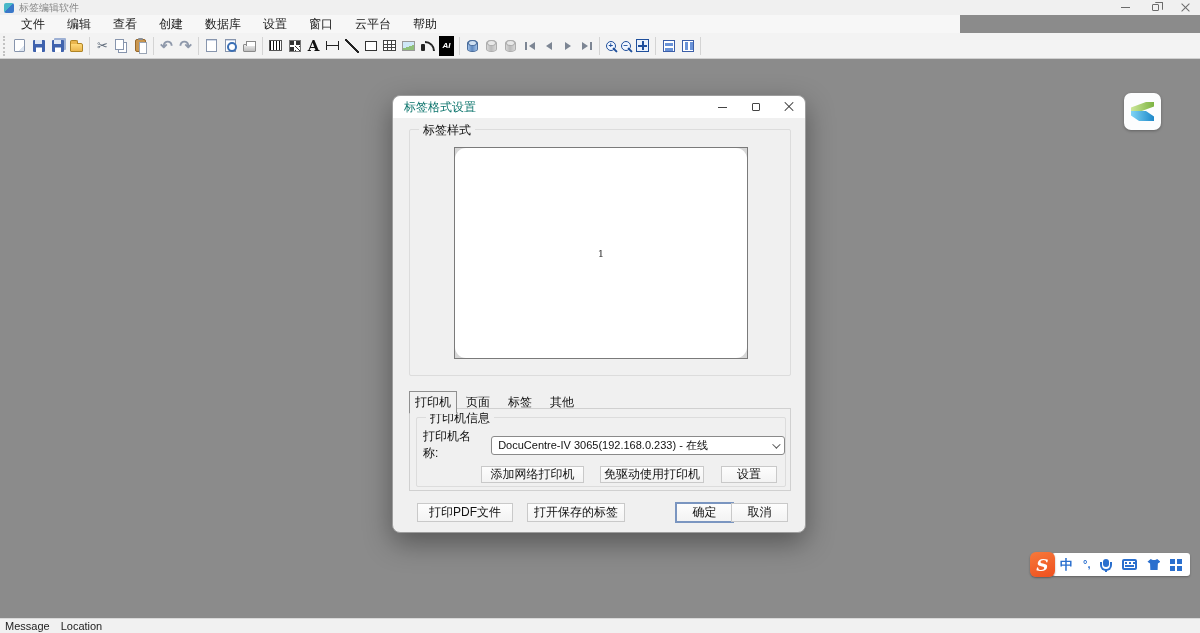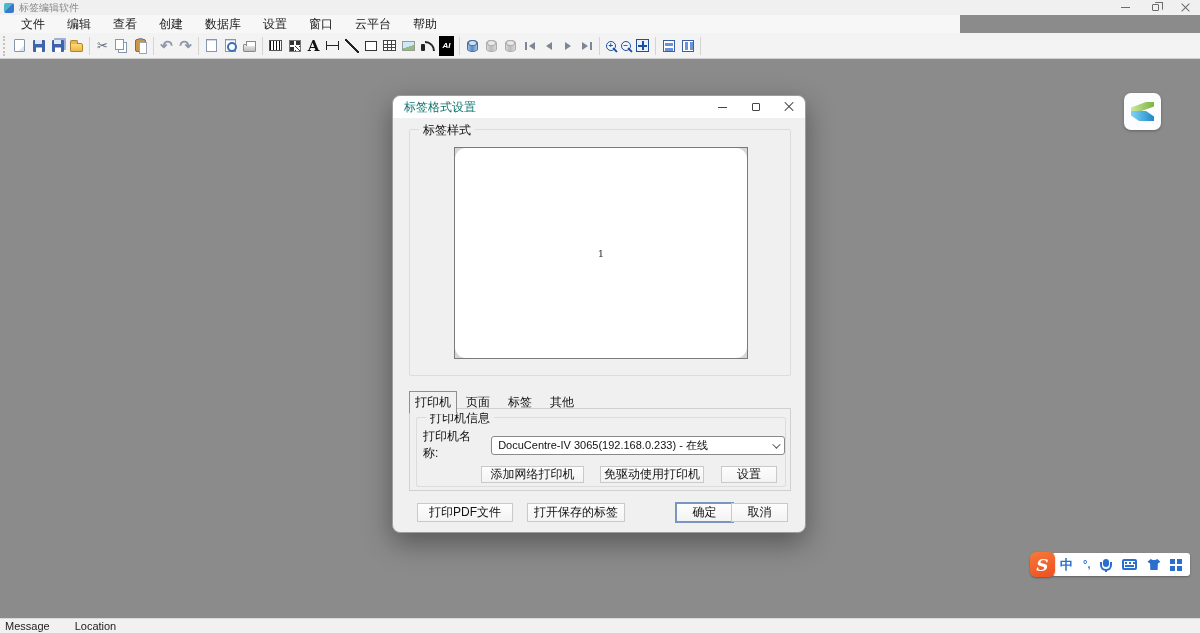--- a/index.html
+++ b/index.html
@@ -149,21 +149,21 @@
     repeating-linear-gradient(90deg,#2a6fce 0 2px,transparent 2px 4px) 1px 1px/10px 2px no-repeat,
     linear-gradient(#2a6fce 0 0) 1px 4px/9px 2px no-repeat;}
   .sg-shirt{width:13px;height:11px;background:#2a6fce;clip-path:polygon(25% 0,40% 8%,60% 8%,75% 0,100% 25%,80% 42%,78% 100%,22% 100%,20% 42%,0 25%);}
   .sg-grid{width:12px;height:12px;background:
     linear-gradient(#2a6fce 0 0) 0 0/5px 5px no-repeat,
     linear-gradient(#2a6fce 0 0) 100% 0/5px 5px no-repeat,
     linear-gradient(#2a6fce 0 0) 0 100%/5px 5px no-repeat,
     linear-gradient(#2a6fce 0 0) 100% 100%/5px 5px no-repeat;}
 
   
-  .statusbar{position:absolute;left:0;bottom:0;width:1200px;height:15px;background:#f1f1f1;border-top:1px solid #d9d9d9;display:flex;align-items:center;padding-left:5px;gap:25px;}
+  .statusbar{position:absolute;left:0;bottom:0;width:1200px;height:15px;background:#f1f1f1;border-top:1px solid #d9d9d9;display:flex;align-items:center;padding-left:5px;gap:11px;}
   .statusbar span{font-size:11px;color:#222;}
 </style>
 </head>
 <body>
 
 <div class="titlebar">
   <span class="app-ico"></span>
   <span class="ttext">标签编辑软件</span>
   <div class="wctrls">
     <span class="wc wc-min">

